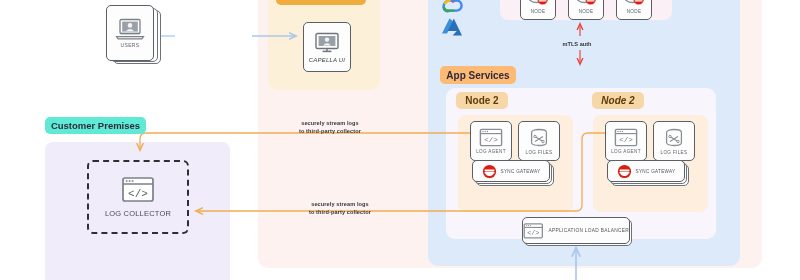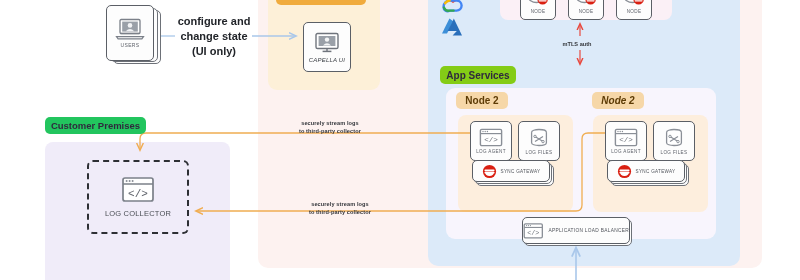--- a/index.html
+++ b/index.html
@@ -48,25 +48,25 @@
   .badge{
     border-radius:5px;font-weight:bold;white-space:nowrap;
     display:flex;align-items:center;justify-content:center;
   }
   .badge-cp{
     left:276px;top:-12px;width:90px;height:17px;
     background:#f0ab3d;color:#5d3b05;font-size:9.5px;
   }
   .badge-prem{
     left:45px;top:117px;width:101px;height:17px;
-    background:#22c55e;color:#2f2a3d;font-size:9.5px;
+    background:#5eead4;color:#2f2a3d;font-size:9.5px;
   }
   .badge-app{
     left:440px;top:66px;width:76px;height:18px;
-    background:#84cc16;color:#2f2a3d;font-size:10px;
+    background:#fdba74;color:#2f2a3d;font-size:10px;
   }
   .badge-node{
     top:92px;width:52px;height:17px;
     background:#f6d7a8;color:#5d3b05;font-size:10px;
   }
   .badge-node.n1{left:456px;}
   .badge-node.n2{left:592px;font-style:italic;}
 
   
   .card{
@@ -202,25 +202,20 @@
       <rect x="5" y="1.5" width="20" height="14" rx="1.2" fill="#fff" stroke="#7b8089" stroke-width="1.3"></rect>
       <rect x="7.2" y="3.6" width="15.6" height="10" fill="#9aa0a8"></rect>
       <circle cx="15" cy="7.4" r="2.3" fill="#f2f3f5"></circle>
       <path d="M10.8 13.2 q4.2-4.6 8.4 0z" fill="#f2f3f5"></path>
       <path d="M1.5 18.6 h27 l-1.6 2.2 h-23.8z" fill="#fff" stroke="#7b8089" stroke-width="1.2"></path>
       <line x1="5" y1="15.5" x2="25" y2="15.5" stroke="#7b8089" stroke-width="1.3"></line>
     </svg>
     <div class="cap">USERS</div>
   </div>
 
-  <div class="abs txt-configure">
-    <div>configure and</div>
-    <div>change state</div>
-    <div>(UI only)</div>
-  </div>
 
   <div class="abs card capella-card">
     <svg width="26" height="22" viewBox="0 0 26 22">
       <rect x="2" y="1.5" width="22" height="15" rx="1.6" fill="#fff" stroke="#6f747c" stroke-width="1.4"></rect>
       <rect x="4.6" y="4" width="16.8" height="10" fill="#9aa0a8"></rect>
       <circle cx="13" cy="7.6" r="2.2" fill="#f4f5f6"></circle>
       <path d="M9 13.4 q4-4.4 8 0z" fill="#f4f5f6"></path>
       <line x1="13" y1="16.5" x2="13" y2="19" stroke="#6f747c" stroke-width="1.4"></line>
       <line x1="8.6" y1="19.4" x2="17.4" y2="19.4" stroke="#6f747c" stroke-width="1.5"></line>
     </svg>

